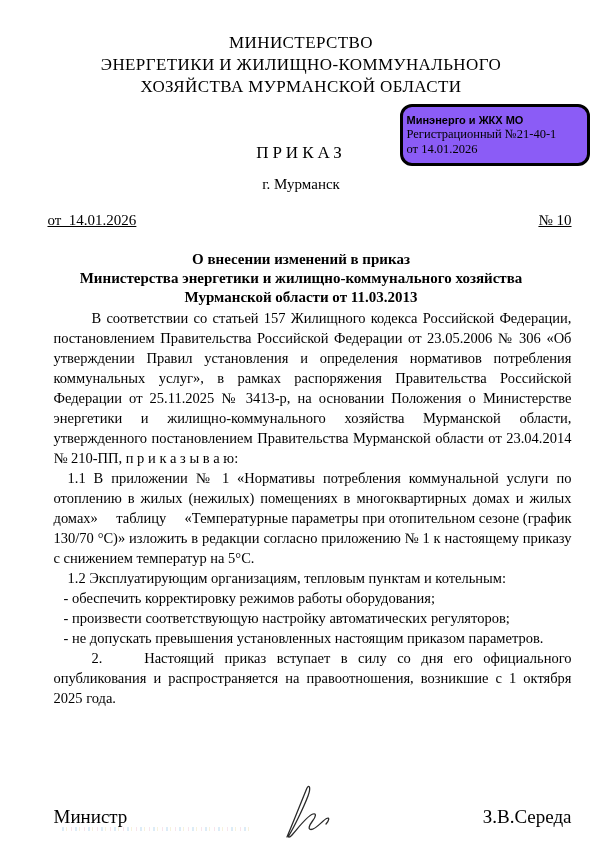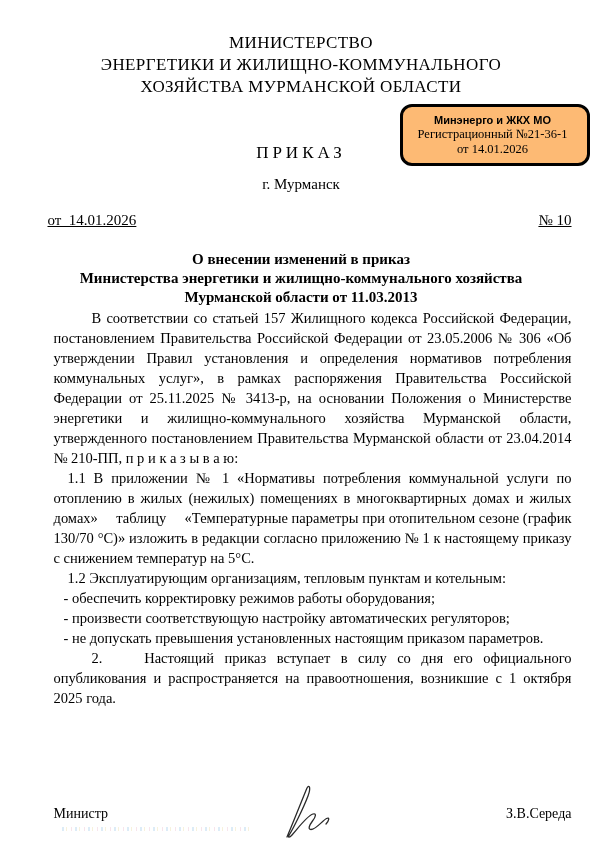--- a/index.html
+++ b/index.html
@@ -34,23 +34,22 @@
     font-size: 15px;
   }
   
   .stamp {
     position: absolute;
     left: 396px;
     top: 104px;
     width: 190px;
     border: 3px solid #000;
     border-radius: 12px;
-    background: #fdba74;
+    background: #8b5cf6;
     padding: 7px 8px 6px 4px;
-    text-align: center;
   }
   .stamp .org {
     font-family: "Liberation Sans", "DejaVu Sans", sans-serif;
     font-weight: bold;
     font-size: 11px;
     line-height: 13px;
   }
   .stamp .status {
     margin-top: 11px;
     font-family: "Liberation Sans", "DejaVu Sans", sans-serif;
@@ -93,21 +92,21 @@
   .body-text p.dash   { padding-left: 10px; text-align: left; }
   
   .signoff {
     position: absolute;
     left: 0;
     top: 806px;
     width: 100%;
     padding: 0 27px 0 50px;
     display: flex;
     justify-content: space-between;
-    font-size: 14px;
+    font-size: 19px;
   }
   .signature-scribble {
     position: absolute;
     left: 270px;
     top: 783px;
     width: 72px;
     height: 62px;
   }
   .faint-barcode {
     position: absolute;
@@ -136,21 +135,21 @@
     <div>МИНИСТЕРСТВО</div>
     <div>ЭНЕРГЕТИКИ И ЖИЛИЩНО-КОММУНАЛЬНОГО</div>
     <div>ХОЗЯЙСТВА МУРМАНСКОЙ ОБЛАСТИ</div>
   </div>
 
   <div class="doc-type">ПРИКАЗ</div>
   <div class="city">г. Мурманск</div>
 
   <div class="stamp">
     <div class="org">Минэнерго и ЖКХ МО</div>
-    <div class="reg-line">Регистрационный №21-36-1</div>
+    <div class="reg-line">Регистрационный №21-40-1</div>
     <div class="reg-line">от 14.01.2026</div>
   </div>
 
   <div class="meta-row">
     <span class="u">от&nbsp;&nbsp;14.01.2026</span>
     <span class="u">№&nbsp;10</span>
   </div>
 
   <div class="doc-title">
     <div>О внесении изменений в приказ</div>

